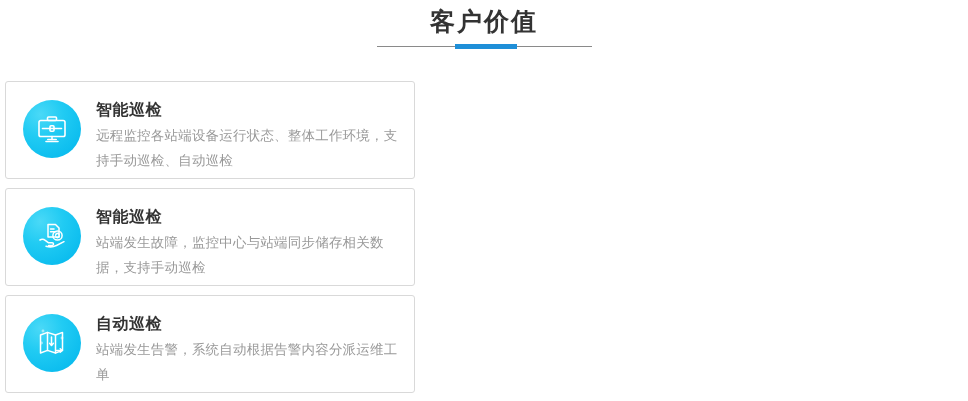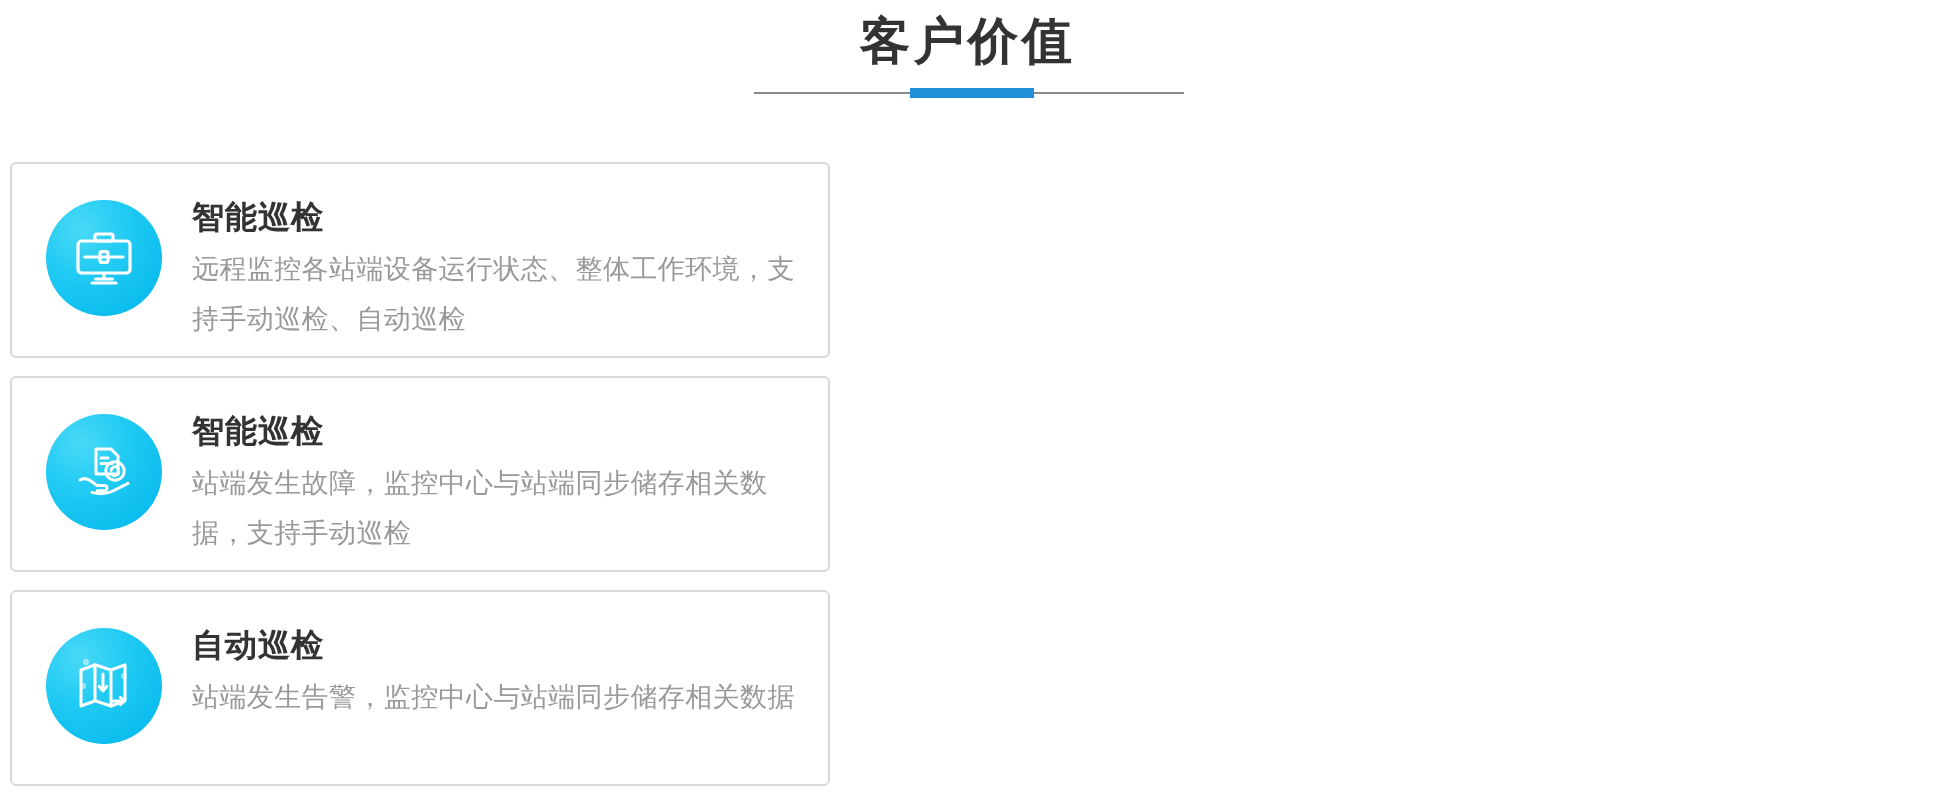--- a/index.html
+++ b/index.html
@@ -176,17 +176,17 @@
         <path d="M14.6 17.2 l1.9 2.2 l1.9 -2.2"></path>
         <path d="M21.5 24.5 h5.5"></path>
         <path d="M25.2 22.7 l2 1.8 l-2 1.8"></path>
         <circle cx="8" cy="5" r="0.9" stroke-width="1.1" opacity="0.55"></circle>
         <circle cx="27" cy="12" r="0.9" stroke-width="1.1" opacity="0.55"></circle>
         <circle cx="6.5" cy="17" r="0.9" stroke-width="1.1" opacity="0.55"></circle>
       </svg>
     </div>
     <div class="card-text">
       <div class="card-title">自动巡检</div>
-      <div class="card-desc">站端发生告警，监控中心与站端同步储存相关数据</div>
+      <div class="card-desc">站端发生告警，系统自动根据告警内容分派运维工单</div>
     </div>
   </div>
 
 </div>
 
 </body></html>

